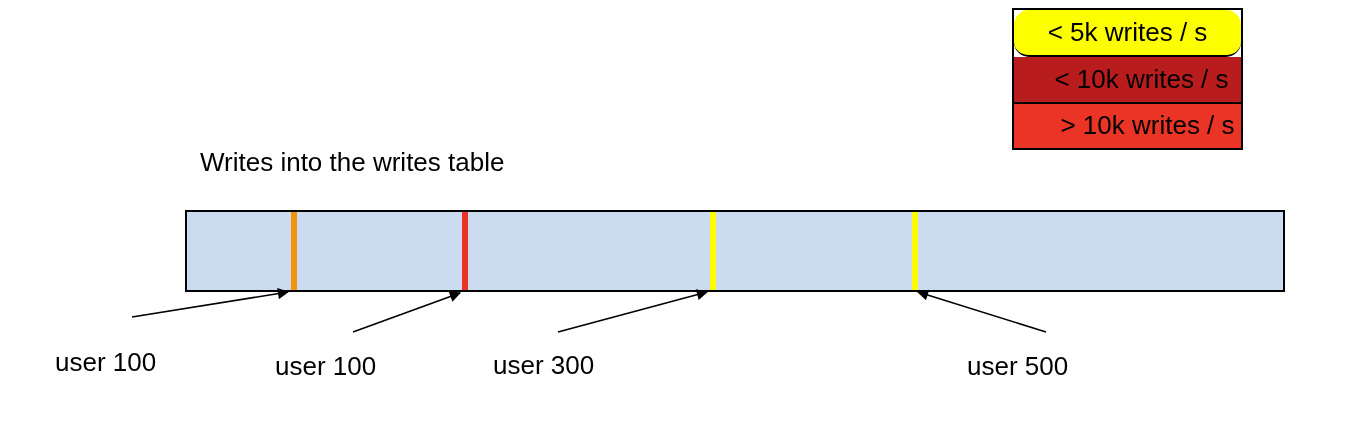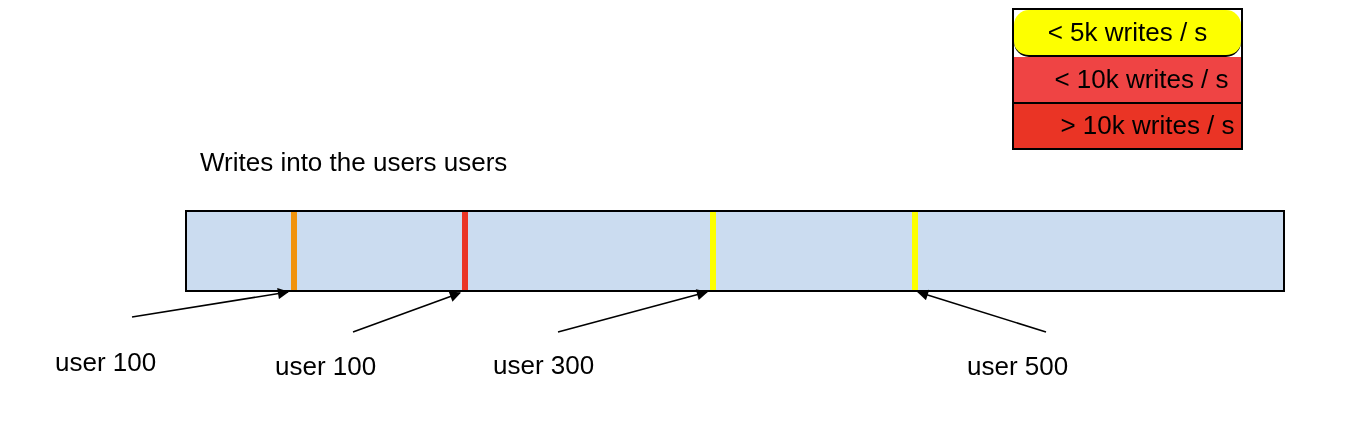--- a/index.html
+++ b/index.html
@@ -59,26 +59,26 @@
     position: absolute;
     left: 0;
     top: 0;
     pointer-events: none;
   }
 </style>
 </head>
 <body>
 
 <div class="canvas" style="background: rgb(255, 255, 255);">
-  <div class="title">Writes into the users users</div>
+  <div class="title">Writes into the writes table</div>
   <div class="legend" id="legend">
       <div class="legend-row" style="background: rgb(253, 255, 0); border-radius: 15px;">
         <span>&lt; 5k writes / s</span>
       </div>
-      <div class="legend-row" style="background: #ef4444; padding-left: 28px;">
+      <div class="legend-row" style="background: #b91c1c; padding-left: 28px;">
         <span>&lt; 10k writes / s</span>
       </div>
       <div class="legend-row" style="background: rgb(234, 52, 37); padding-left: 40px;">
         <span>&gt; 10k writes / s</span>
       </div>
     </div>
   <div class="bar" id="bar" style="left: 185px; top: 210px; width: 1100px; height: 82px; background: rgb(203, 220, 240); border-color: rgb(0, 0, 0);">
       <div class="stripe" title="user 100 — &lt; 10k writes / s" style="left: 104px; width: 6px; background: rgb(240, 147, 14);"></div>
       <div class="stripe" title="user 200 — &gt; 10k writes / s" style="left: 275px; width: 6px; background: rgb(234, 52, 37);"></div>
       <div class="stripe" title="user 300 — &lt; 5k writes / s" style="left: 523px; width: 6px; background: rgb(253, 255, 0);"></div>

